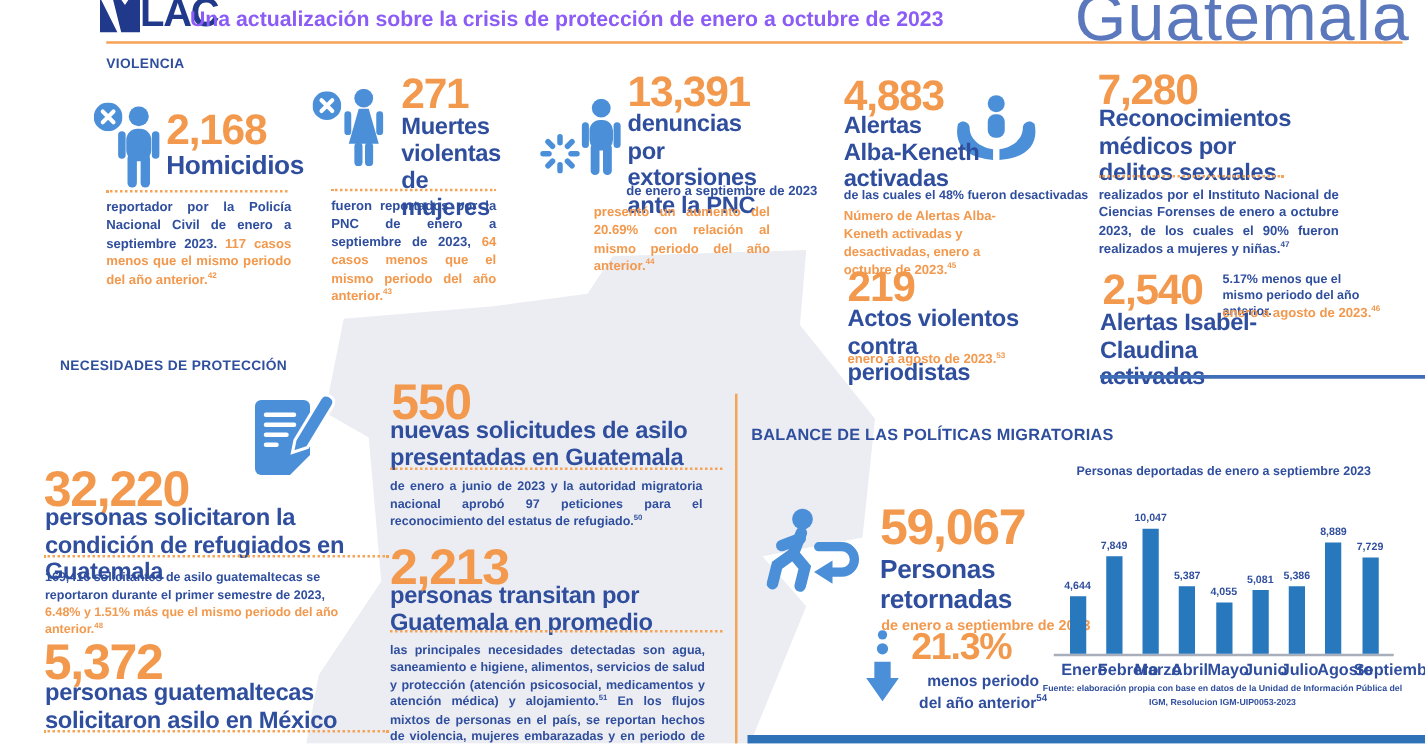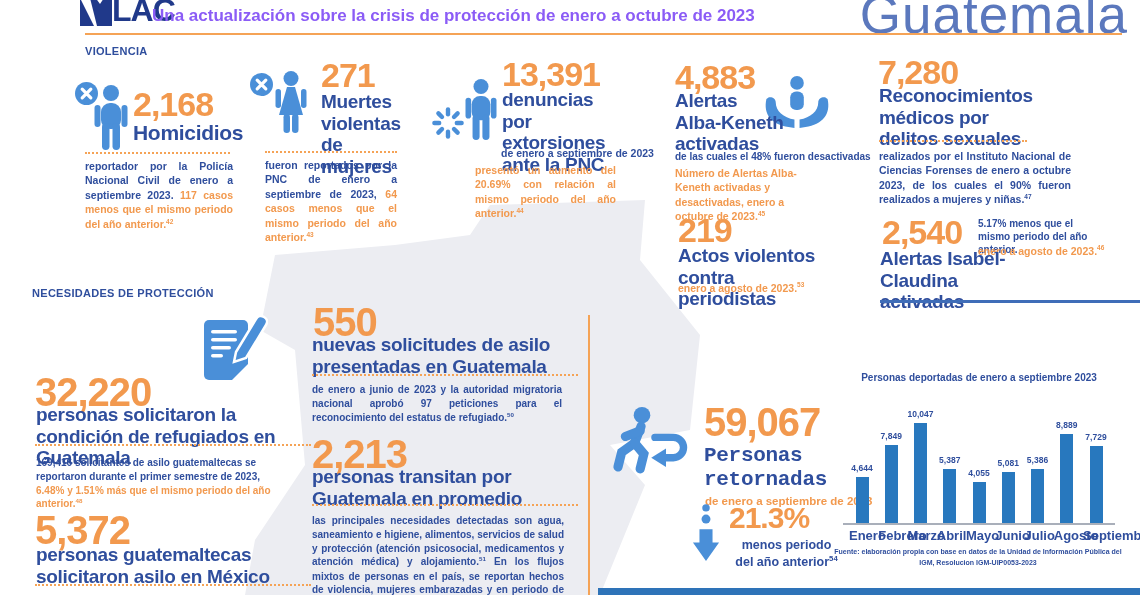--- a/index.html
+++ b/index.html
@@ -171,21 +171,21 @@
     <div class="abs num n34" style="left:4px; top:162px;">2,540</div>
     <div class="abs mini-bold" style="left:100px; top:164px; width:110px; font-size:10px;">5.17% menos que el mismo periodo del año anterior.</div>
     <div class="abs mini-orange" style="left:100px; top:191px; white-space:nowrap;">
       <span>enero a agosto de 2023.</span><sup>46</sup>
     </div>
     <div class="abs stat-title st19" style="left:2px; top:195px; width:140px;">Alertas Isabel-Claudina activadas</div>
   </div>
 
   <div class="abs" style="left:880px; top:300px; width:260px; height:3px; background:#3F6DB8;"></div>
 
-  <div class="abs section-label" style="left:32px; top:287px;">NECESIDADES DE PROTECCIÓN</div>
+  <div class="abs section-label" style="left:48px; top:287px;">NECESIDADES DE PROTECCIÓN</div>
 
   <div class="abs" style="left:35px; top:298px; width:278px;">
     <svg class="abs" style="left:167px; top:14px;" width="66" height="74" viewBox="0 0 66 74">
       <rect class="fill" x="2" y="8" width="44" height="60" rx="5"></rect>
       <path d="M46 52 L46 68 L30 68 Z" fill="#fff"></path>
       <g fill="#fff">
         <rect x="9" y="18" width="26" height="3.6" rx="1.8"></rect>
         <rect x="9" y="26" width="26" height="3.6" rx="1.8"></rect>
         <rect x="9" y="34" width="20" height="3.6" rx="1.8"></rect>
         <rect x="9" y="42" width="12" height="3.6" rx="1.8"></rect>
@@ -213,37 +213,38 @@
     <div class="abs num n40" style="left:0; top:138px;">2,213</div>
     <div class="abs stat-title st19" style="left:0; top:170px; width:240px;">personas transitan por Guatemala en promedio</div>
     <div class="abs dotted" style="left:0; top:208px; width:266px;"></div>
     <p class="abs para para10" style="left:0; top:218px; width:252px;">
       <span class="t-dark">las principales necesidades detectadas son agua, saneamiento e higiene, alimentos, servicios de salud y protección (atención psicosocial, medicamentos y atención médica) y alojamiento.</span><sup class="t-dark">51</sup><span class="t-dark"> En los flujos mixtos de personas en el país, se reportan hechos de violencia, mujeres embarazadas y en periodo de lactancia. Además, de un importante número de personas migrantes y</span>
     </p>
   </div>
 
   <div class="abs" style="left:588px; top:315px; width:2px; height:280px; background:var(--orange-line);"></div>
 
+  <div class="abs" style="left:601px; top:340px; font-size:13px; font-weight:bold; color:var(--blue); letter-spacing:0.2px;">BALANCE DE LAS POLÍTICAS MIGRATORIAS</div>
 
   <div class="abs" style="left:612px; top:396px; width:230px;">
     <svg class="abs" style="left:0; top:10px;" width="84" height="72" viewBox="0 0 90 78">
       <circle class="fill" cx="32" cy="10" r="9"></circle>
       <g stroke="#4A8FD8" stroke-width="10" stroke-linecap="round" fill="none">
         <path d="M31 22 L24 40"></path>
         <path d="M24 40 L10 50 L6 66"></path>
         <path d="M24 40 L34 52 L30 68"></path>
         <path d="M30 27 L14 33"></path>
       </g>
       <g stroke="#4A8FD8" stroke-width="8" stroke-linecap="round" fill="none">
         <path d="M46 34 H66 a11 11 0 0 1 0 22 H56"></path>
       </g>
       <polygon class="fill" points="58,46 58,66 42,56"></polygon>
     </svg>
     <div class="abs num n40" style="left:80px; top:6px;margin-left:12px;">59,067</div>
-    <div class="abs stat-title" style="left:92px; top:48px; width:105px; font-size:21px;font-family:Liberation Mono, monospace;">Personas retornadas</div>
+    <div class="abs stat-title" style="left:92px; top:48px; width:105px; font-size:21px;">Personas retornadas</div>
     <div class="abs mini-orange" style="left:93px; top:98px; font-size:11.5px; white-space:nowrap;">de enero a septiembre de 2023</div>
   </div>
 
   <div class="abs" style="left:692px; top:500px; width:160px;">
     <svg class="abs" style="left:0; top:2px;" width="28" height="64" viewBox="0 0 30 66">
       <g class="fill">
         <circle cx="15" cy="5" r="4"></circle>
         <circle cx="15" cy="17" r="4.8"></circle>
         <path d="M8 28 H22 V42 H29 L15 62 L1 42 H8 Z"></path>
       </g>

